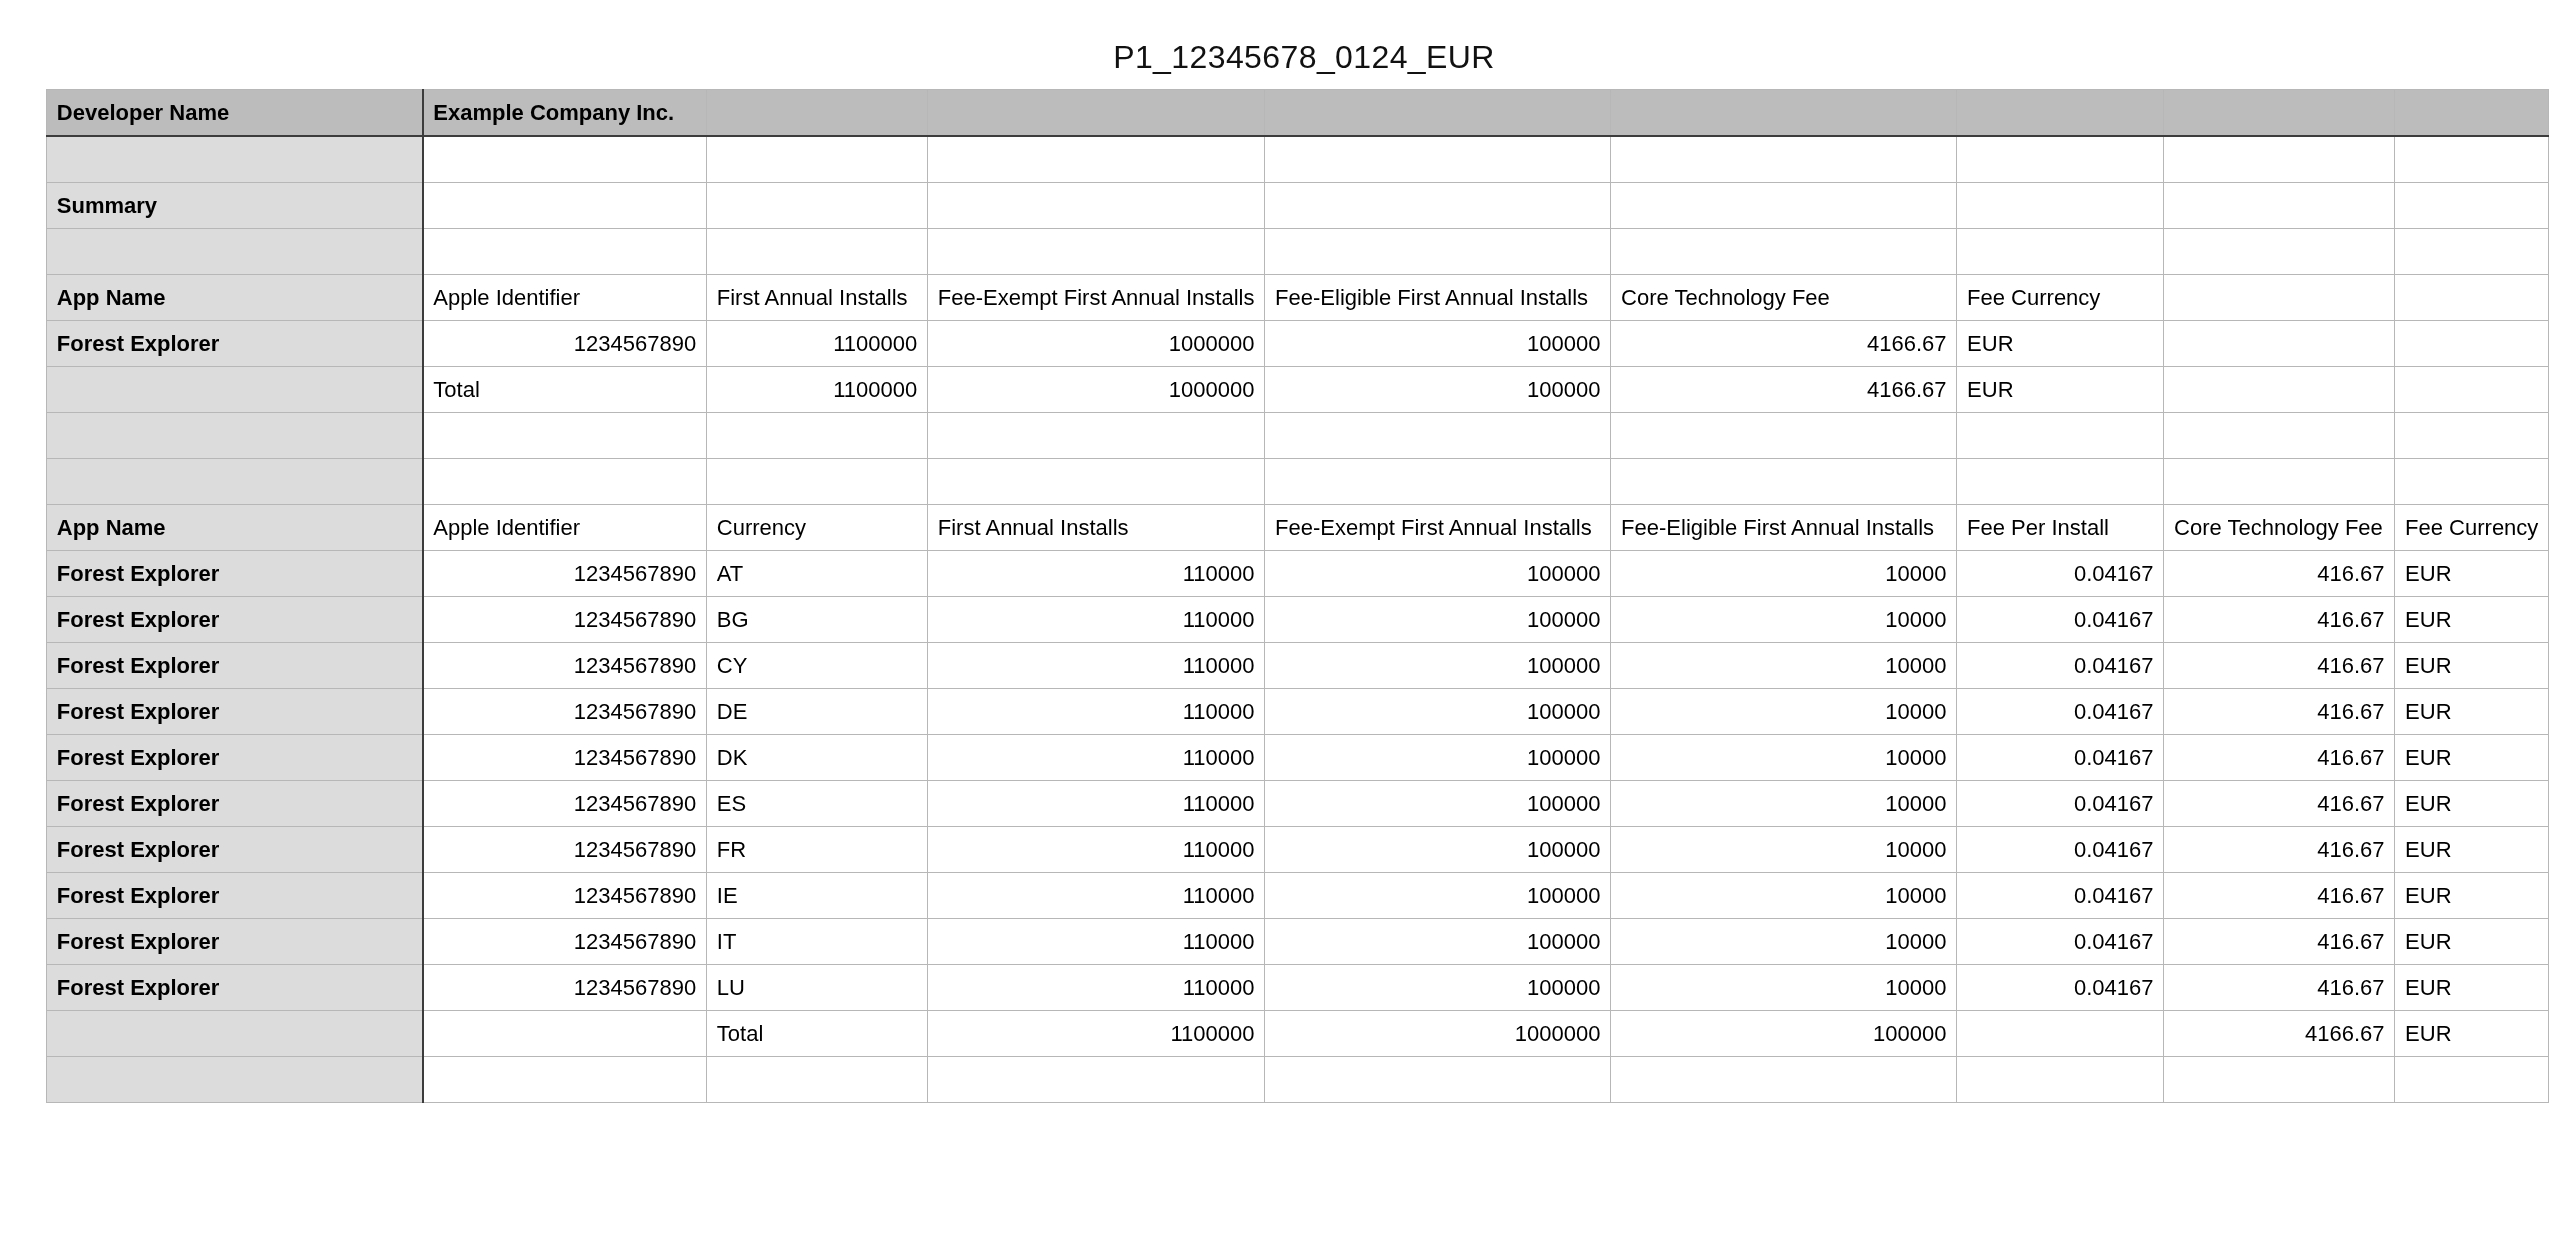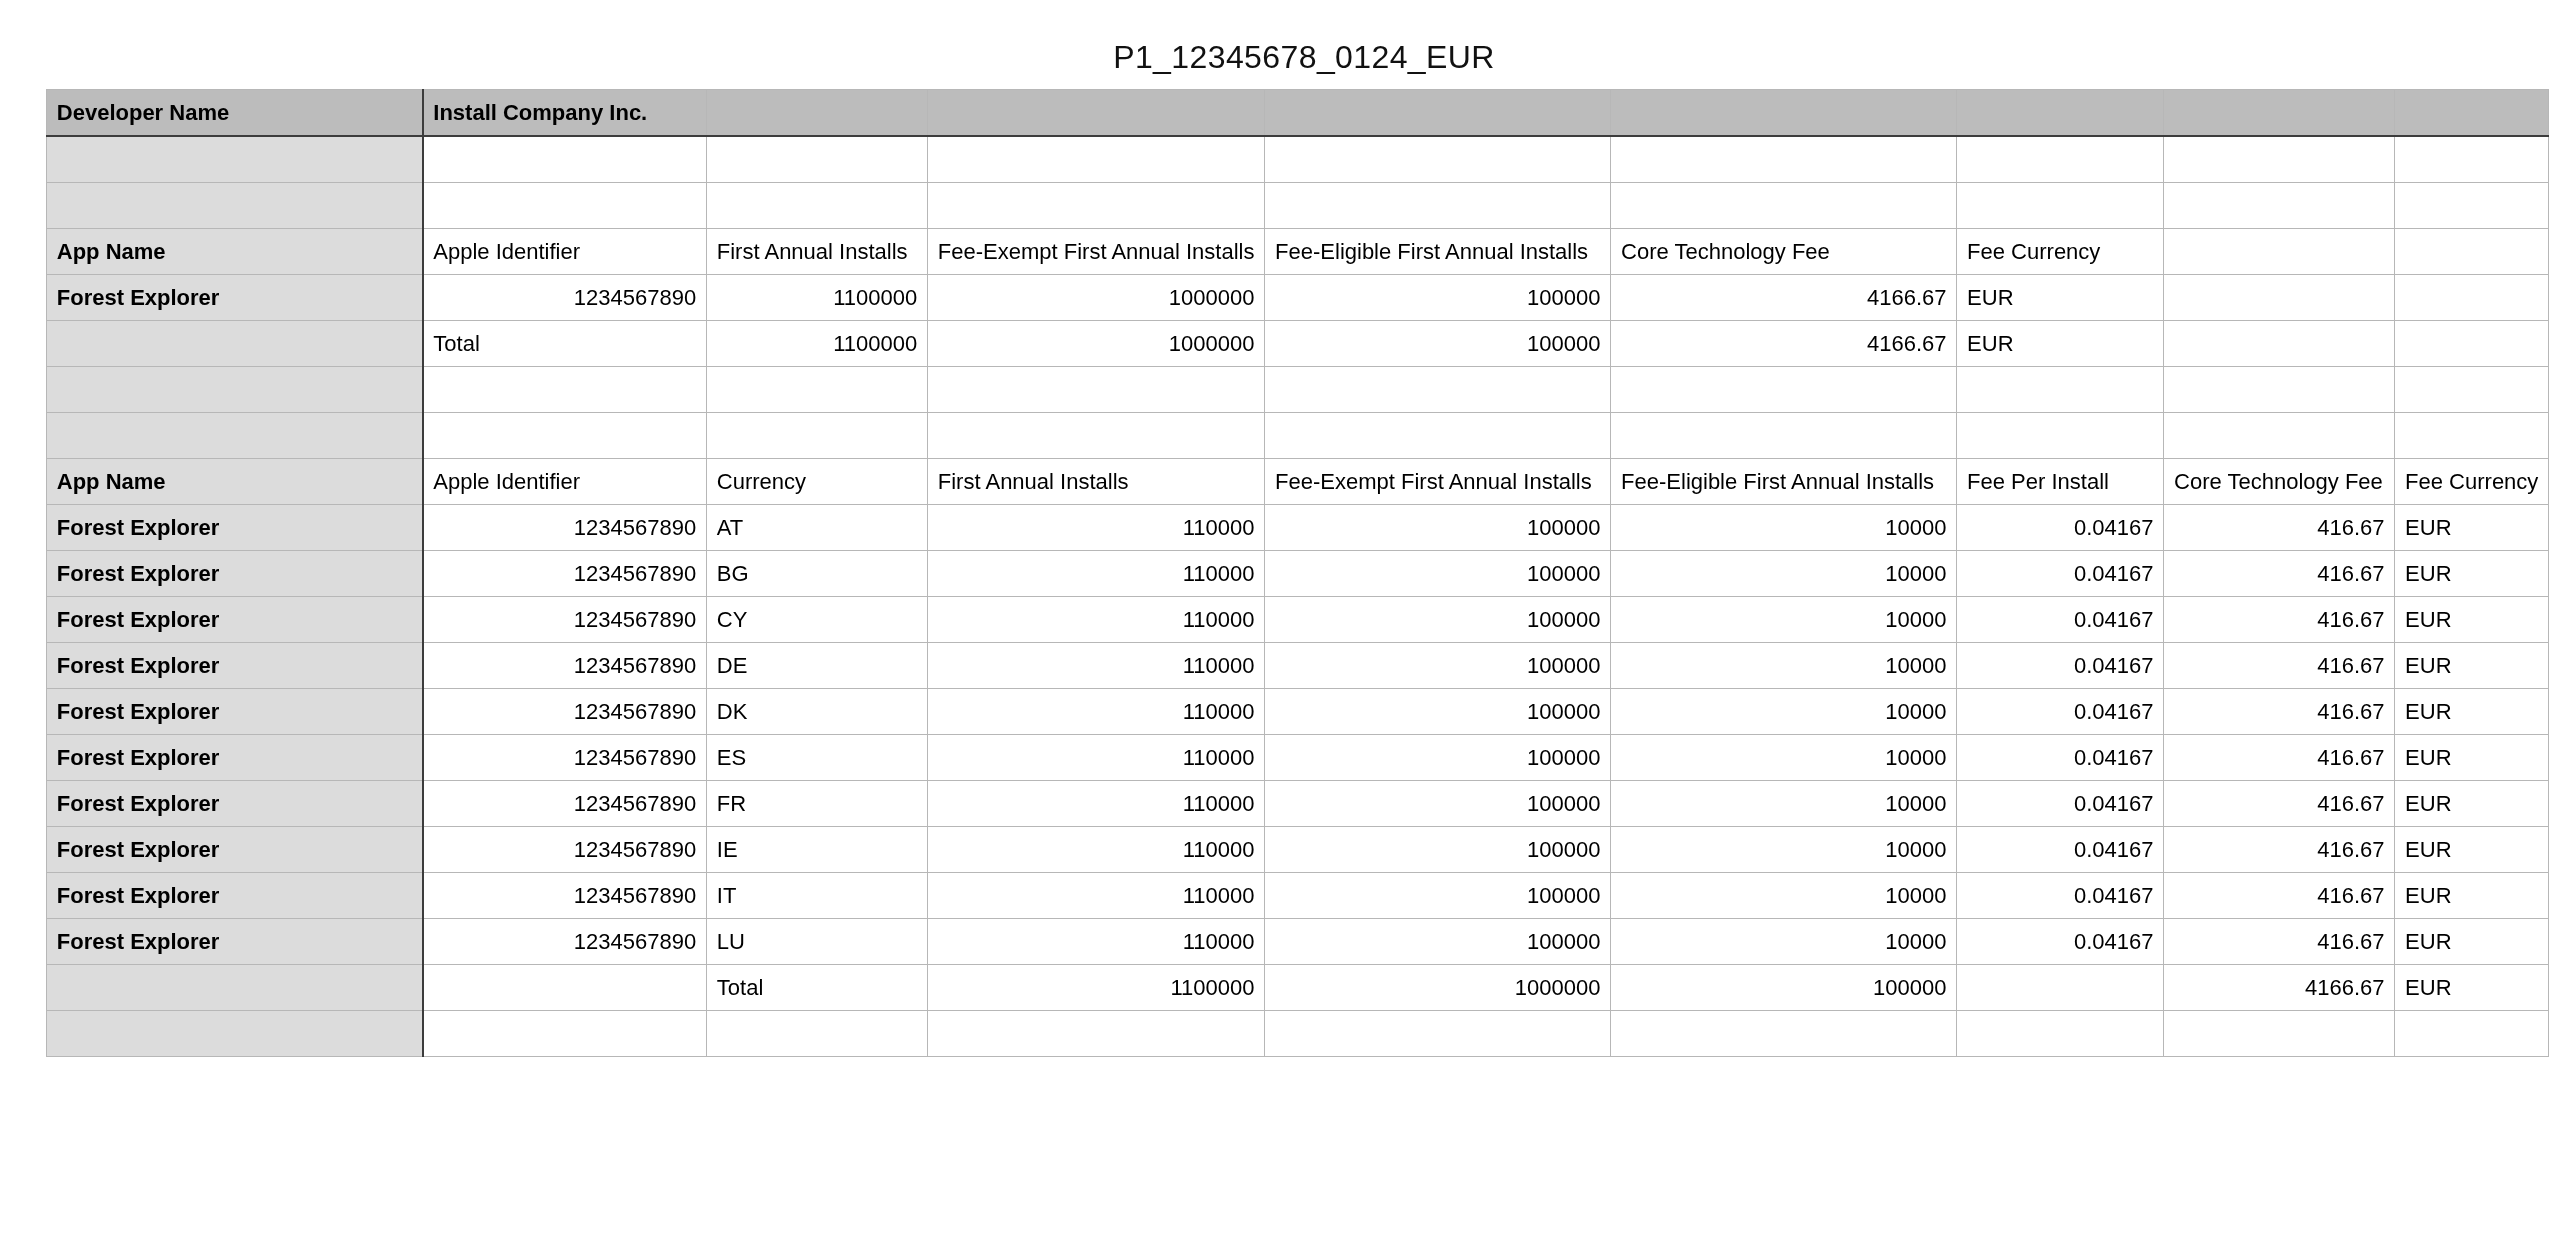--- a/index.html
+++ b/index.html
@@ -67,31 +67,42 @@
       <col style="width: 331px;">
       <col style="width: 346px;">
       <col style="width: 346px;">
       <col style="width: 207px;">
       <col style="width: 231px;">
       <col style="width: 150px;">
     </colgroup>
     <tbody>
       <tr class="toprow">
         <td class="labelcol b">Developer Name</td>
-        <td class="b">Install Company Inc.</td>
-        <td></td>
-        <td></td>
-        <td></td>
-        <td></td>
-        <td></td>
-        <td></td>
-        <td></td>
-      </tr>
-      <tr>
-        <td class="labelcol"></td>
+        <td class="b">Example Company Inc.</td>
+        <td></td>
+        <td></td>
+        <td></td>
+        <td></td>
+        <td></td>
+        <td></td>
+        <td></td>
+      </tr>
+      <tr>
+        <td class="labelcol"></td>
+        <td></td>
+        <td></td>
+        <td></td>
+        <td></td>
+        <td></td>
+        <td></td>
+        <td></td>
+        <td></td>
+      </tr>
+      <tr>
+        <td class="labelcol b">Summary</td>
         <td></td>
         <td></td>
         <td></td>
         <td></td>
         <td></td>
         <td></td>
         <td></td>
         <td></td>
       </tr>
       <tr>

